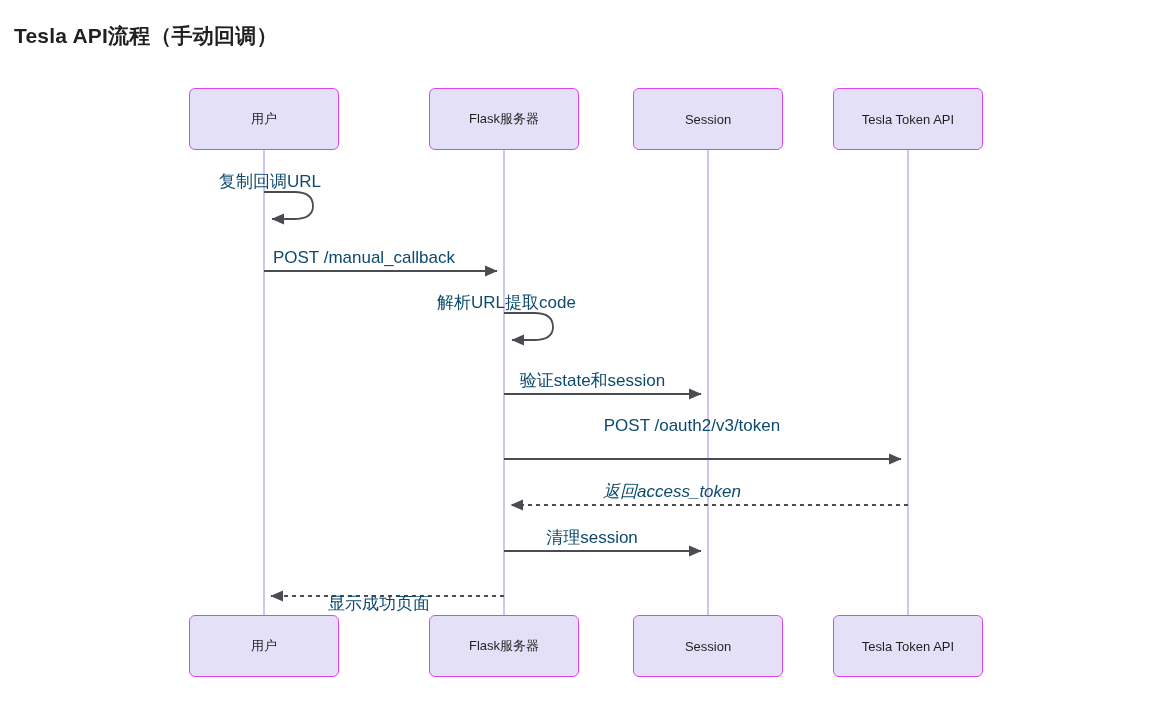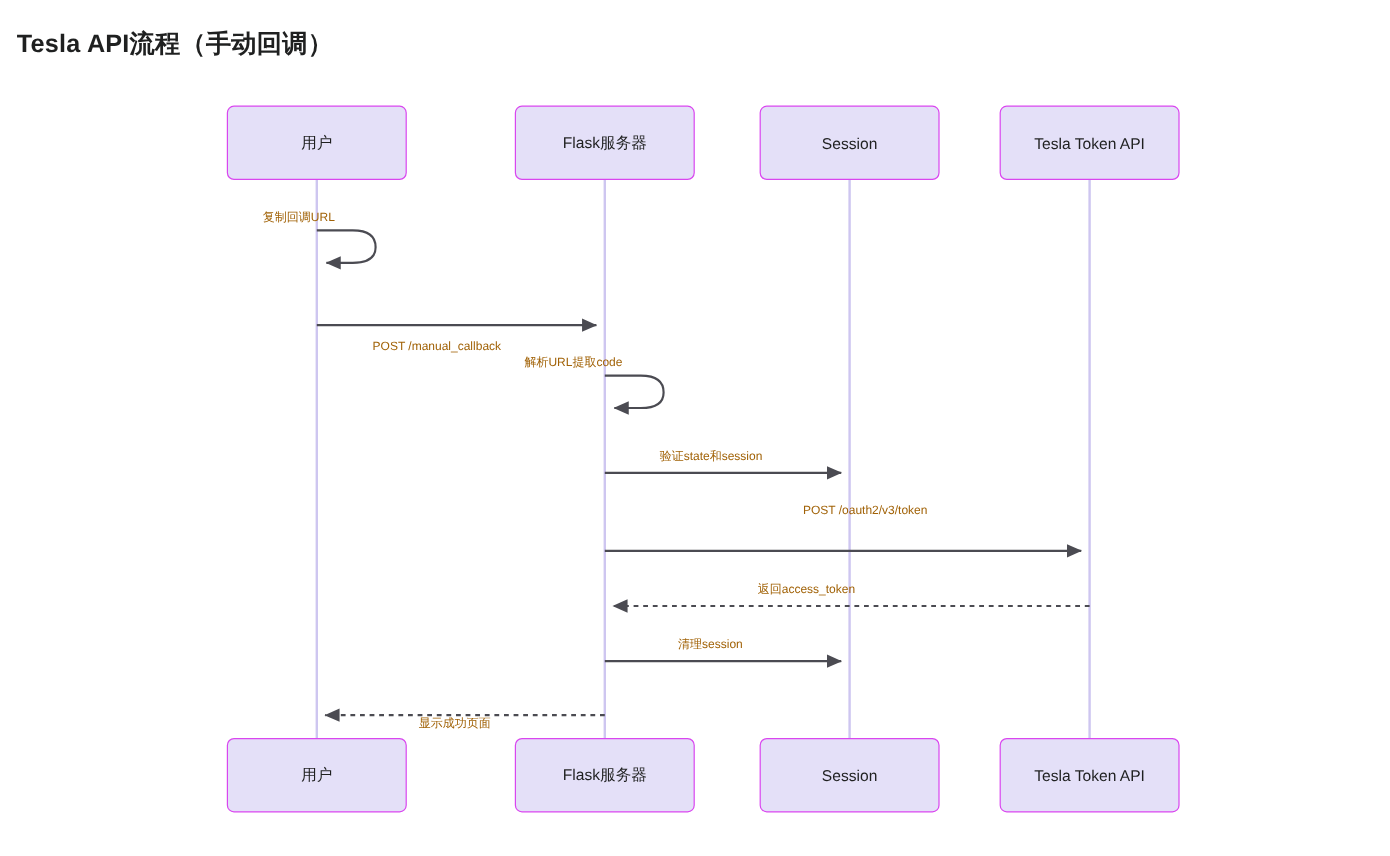--- a/index.html
+++ b/index.html
@@ -49,22 +49,22 @@
     color: #1f2020;
     white-space: nowrap;
   }
   .lifeline {
     position: absolute;
     width: 2px;
     background: #CEC6F0;
   }
   .msg-label {
     position: absolute;
-    font-size: 10px;
-    color: #a16207;
+    font-size: 17px;
+    color: #0c4a6e;
     white-space: nowrap;
     text-align: center;
     line-height: 19px;
   }
   .msg-label.two-line { line-height: 19px; }
 </style>
 </head>
 <body>
 
 <div id="diagram-title">Tesla API流程（手动回调）</div>
@@ -122,27 +122,27 @@
 
   <line x1="908" y1="505" x2="511" y2="505" stroke="#4b4b52" stroke-width="1.8" stroke-dasharray="4,4" marker-end="url(#arrow-right)"></line>
 
   <line x1="504" y1="551" x2="701" y2="551" stroke="#4b4b52" stroke-width="1.8" marker-end="url(#arrow-right)"></line>
 
   <line x1="504" y1="596" x2="271" y2="596" stroke="#4b4b52" stroke-width="1.8" stroke-dasharray="4,4" marker-end="url(#arrow-right)"></line>
 </svg>
 
 <div class="msg-label" style="left:219px; top:172px; width:160px; text-align:left;">复制回调URL</div>
 
-<div class="msg-label" style="left:264px; top:248px; width:200px;margin-top:32px;">POST /manual_callback</div>
+<div class="msg-label" style="left:264px; top:248px; width:200px;">POST /manual_callback</div>
 
 <div class="msg-label" style="left:437px; top:293px; width:180px; text-align:left;">解析URL提取code</div>
 
 <div class="msg-label" style="left:504px; top:371px; width:177px;">验证state和session</div>
 
-<div class="msg-label two-line" style="left:509px; top:416px; width:424px;">
+<div class="msg-label two-line" style="left:480px; top:416px; width:424px;">
   <div>POST /oauth2/v3/token</div>
 </div>
 
-<div class="msg-label" style="left:504px; top:482px; width:336px;">返回access_token</div>
+<div class="msg-label" style="left:504px; top:482px; width:336px;font-style:italic;">返回access_token</div>
 
 <div class="msg-label" style="left:504px; top:528px; width:176px;">清理session</div>
 
 <div class="msg-label" style="left:264px; top:594px; width:230px;">显示成功页面</div>
 
 </body></html>

